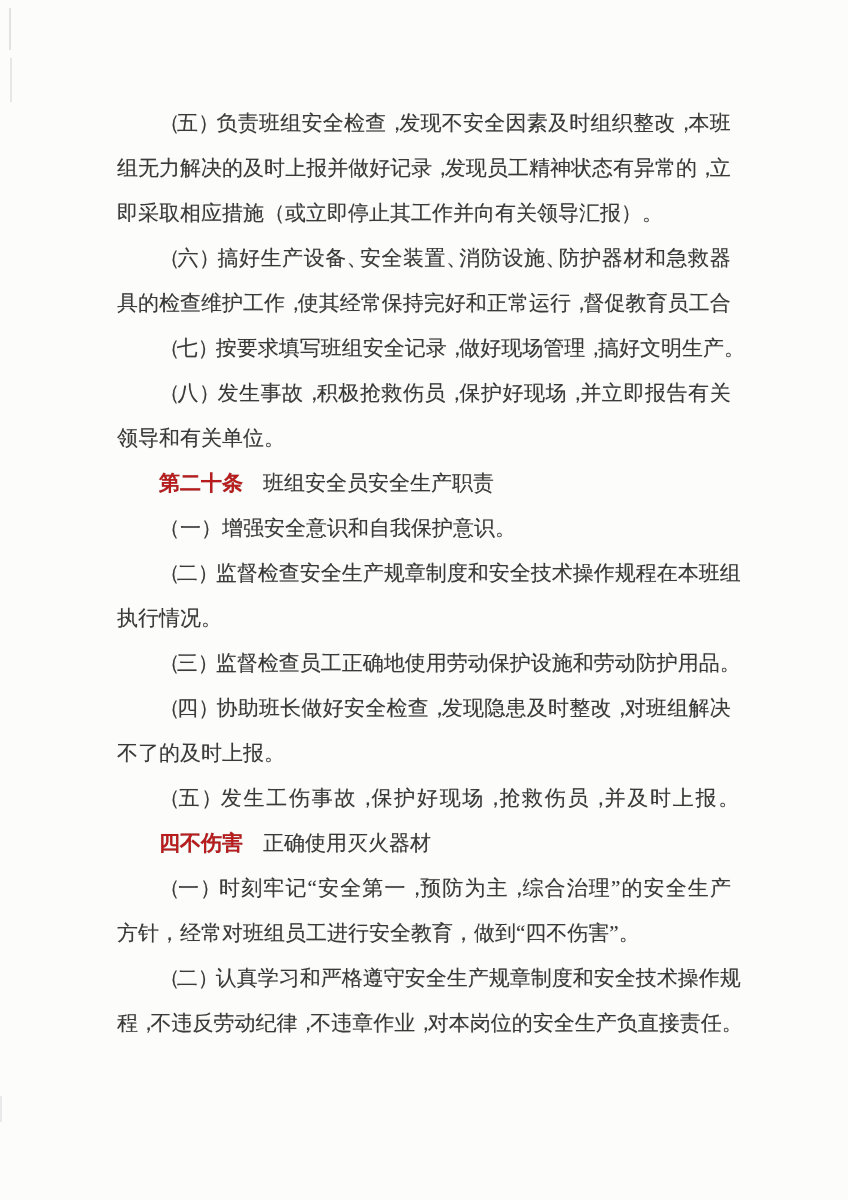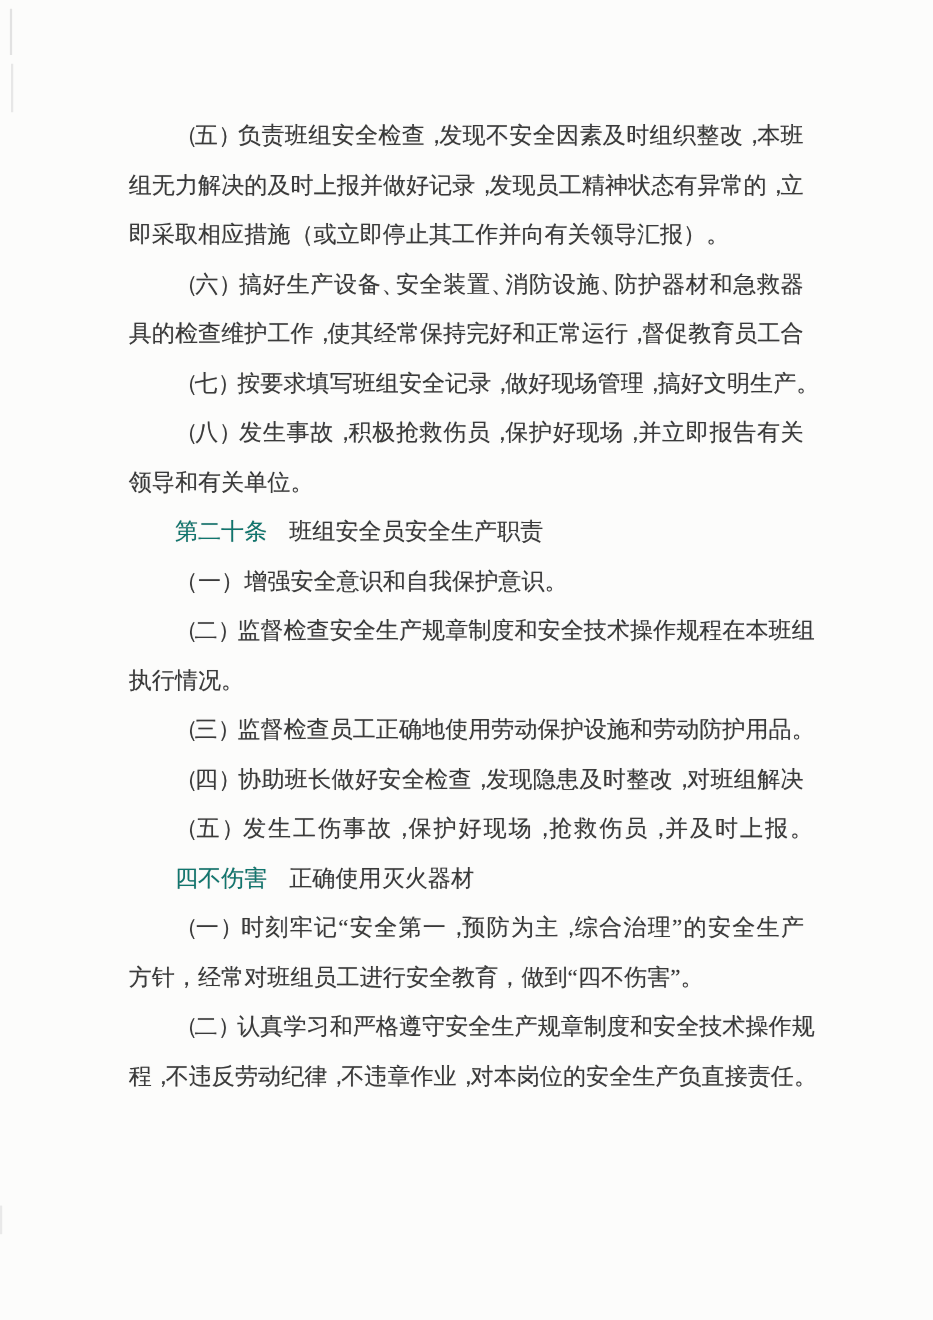--- a/index.html
+++ b/index.html
@@ -45,23 +45,23 @@
   .indent { padding-left: 42px; }
   
   .flush {
     display: flex;
     justify-content: space-between;
   }
   .flush span { display: inline-block; line-height: 45px; }
   .flush .punct { width: 0.6em;  overflow: visible; }
   .flush .paren { width: 0.85em; overflow: visible; }
   .heading .article-number {
-    font-weight: normal;
+    font-weight: bold;
     margin-right: 0.95em;
-    color: #0f766e;
+    color: #b91c1c;
   }
 </style>
 </head>
 <body>
 
 <div class="page">
 
   <div class="artifact a1"></div>
   <div class="artifact a2"></div>
   <div class="artifact a3"></div>
@@ -366,20 +366,21 @@
           <span>时</span>
           <span>整</span>
           <span>改</span>
           <span class="punct">，</span>
           <span>对</span>
           <span>班</span>
           <span>组</span>
           <span>解</span>
           <span>决</span>
         </div>
+      <div class="line">不了的及时上报。</div>
     </div>
 
     <div class="para">
       <div class="line indent flush">
           <span class="paren">（</span>
           <span>五</span>
           <span class="paren">）</span>
           <span>发</span>
           <span>生</span>
           <span>工</span>

